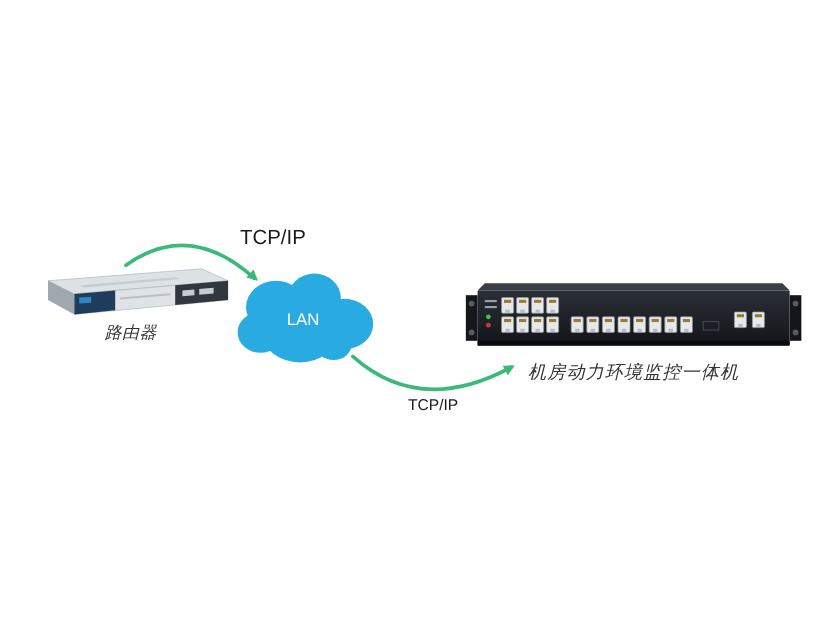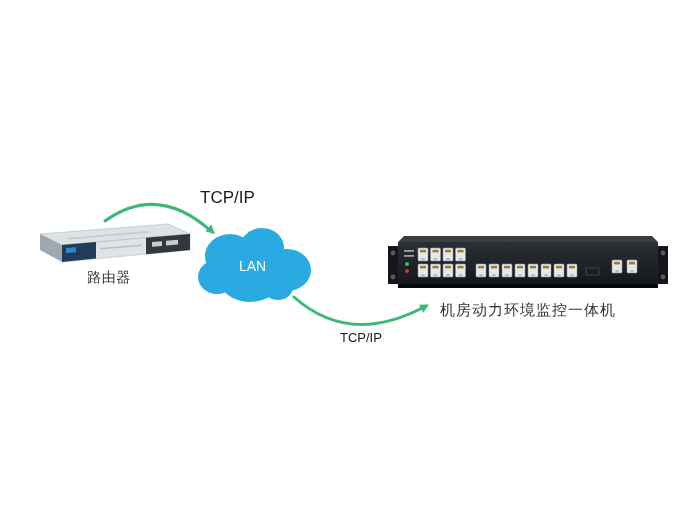--- a/index.html
+++ b/index.html
@@ -66,20 +66,21 @@
   }
   .cloud-node { }
   .cloud-node .cloud-label { top: 38px; position: absolute; }
   .device-label {
     margin-top: 3px;
     text-align: center;
     color: var(--label-text, #333333);
     font-size: 15px;
     letter-spacing: 1px;
     white-space: nowrap;
+    font-style: italic;
   }
   .router-node .device-label { font-size: 14px; letter-spacing: 0.5px; }
 </style>
 </head>
 <body>
 
 <div class="canvas">
 
   <svg class="links" viewBox="0 0 698 525" aria-hidden="true">
     <path class="link-path" d="M 105,221 Q 158,183 212,232"></path>

